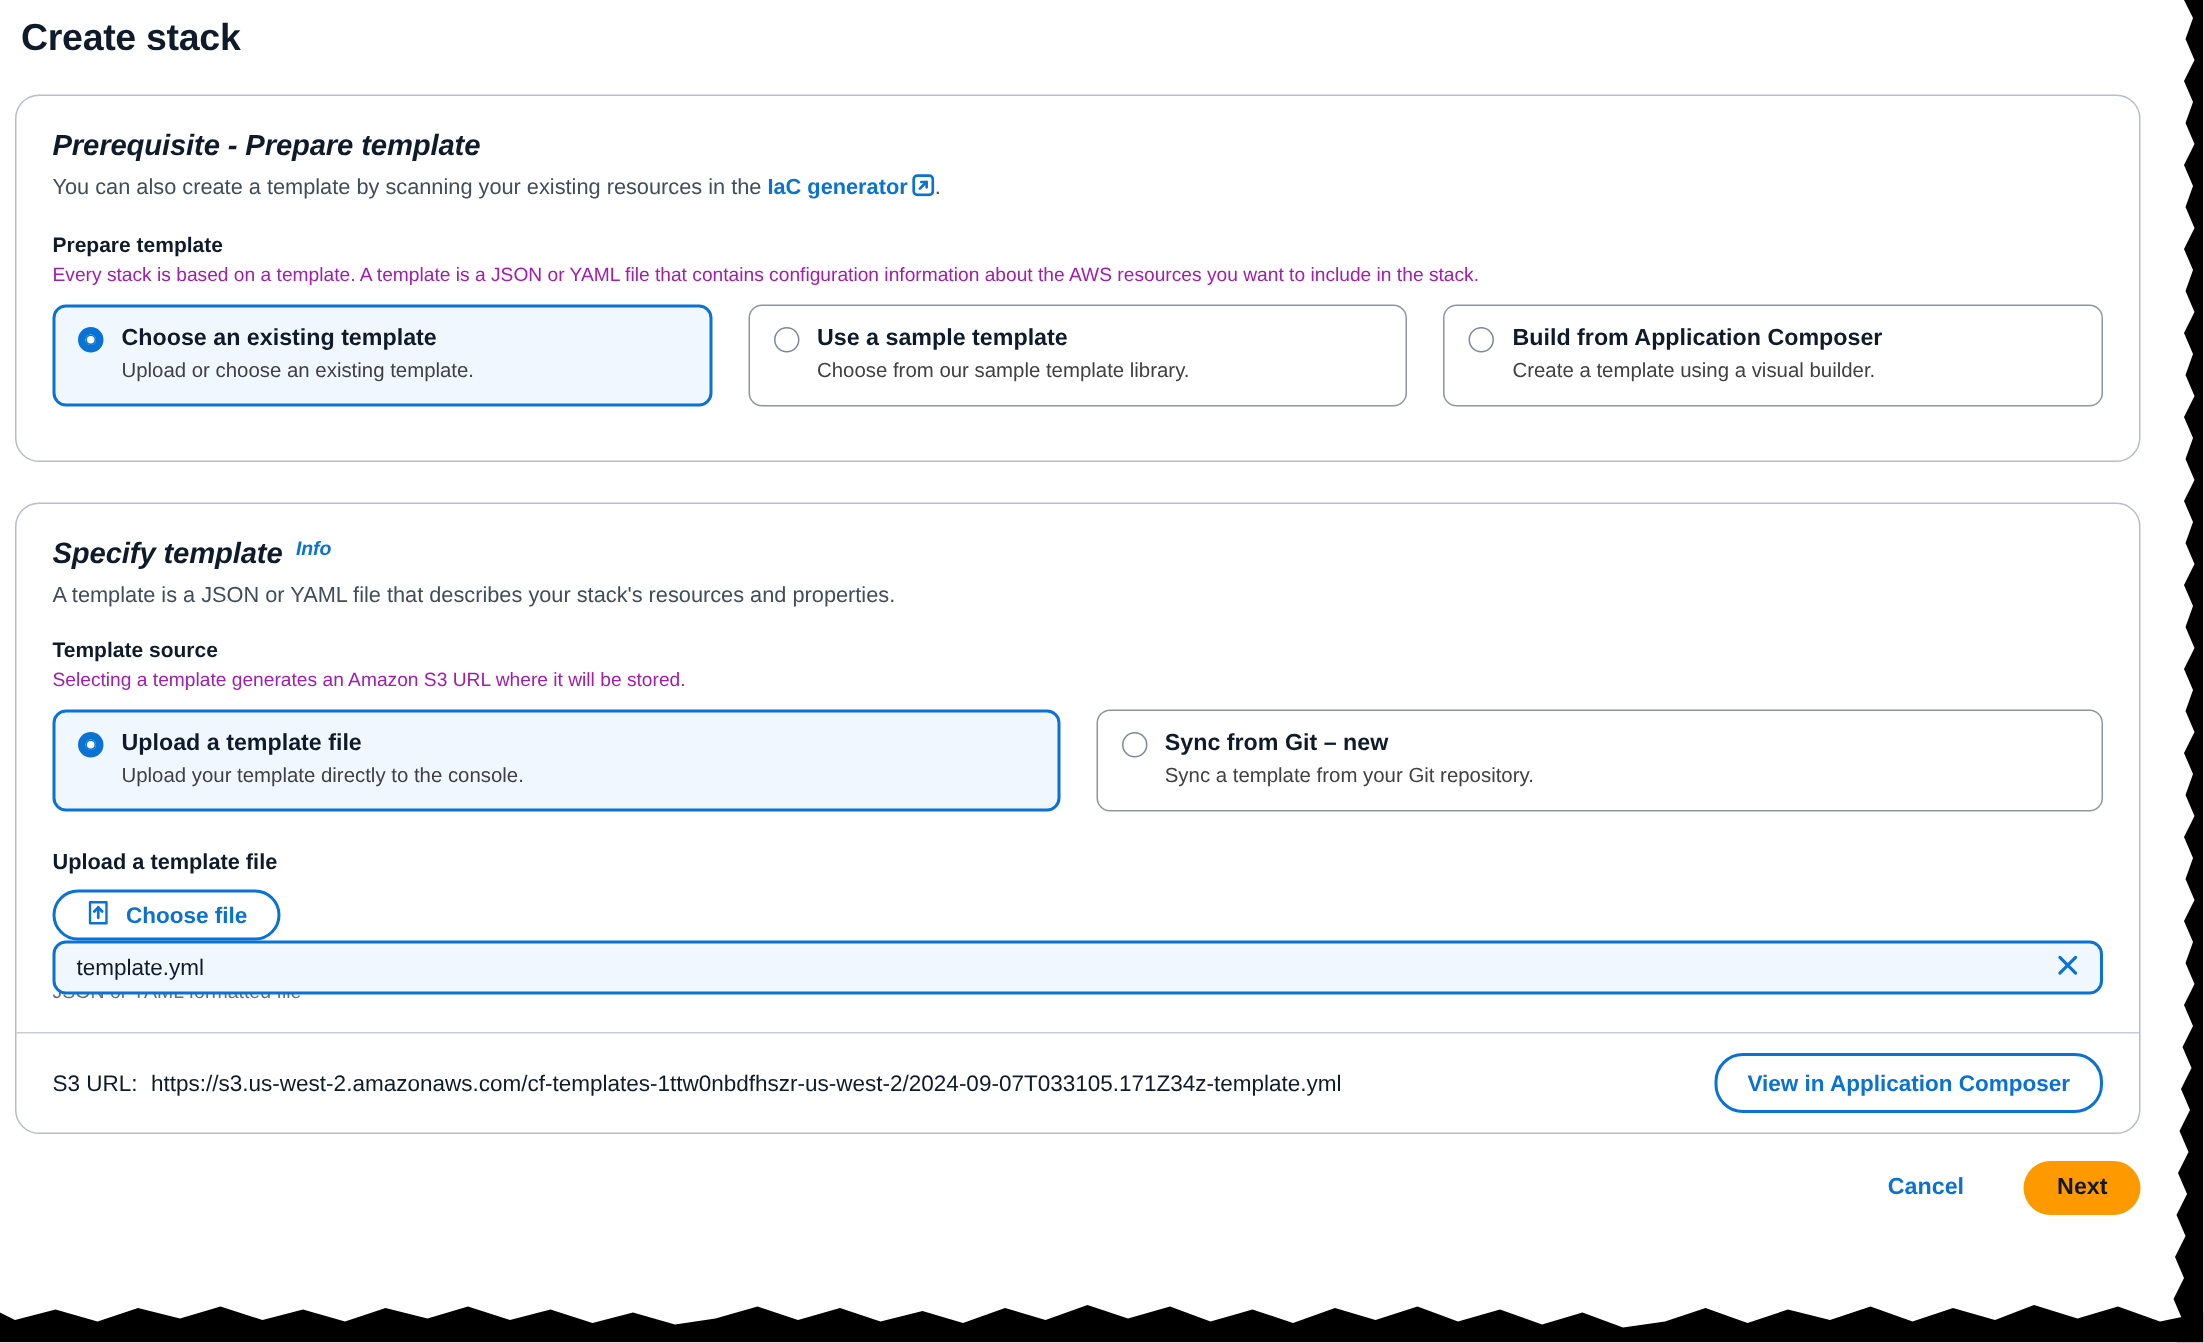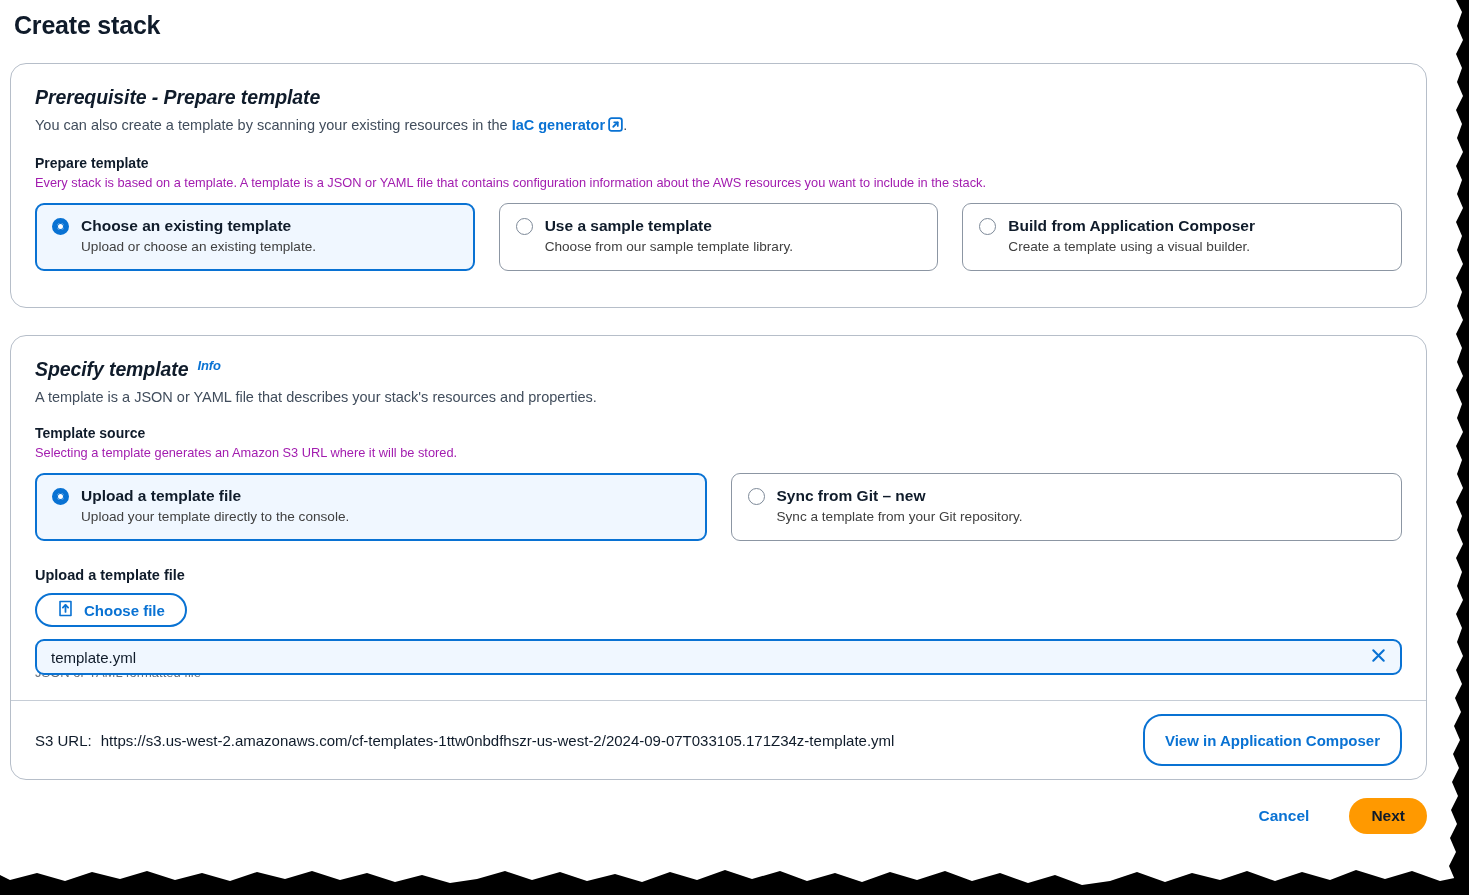--- a/index.html
+++ b/index.html
@@ -164,21 +164,20 @@
     border-radius: 19px;
     background: #ffffff;
     color: #0972d3;
     font-size: 15px;
     font-weight: bold;
     font-family: "Liberation Sans", sans-serif;
     cursor: pointer;
   }
 
   .file-input-wrap {
-    margin-top: 12px;
     position: relative;
     height: 19px;
   }
   .file-input {
     width: 100%;
     height: 36px;
     border: 2px solid #0972d3;
     border-radius: 9px;
     background: #f0f7ff;
     font-size: 15px;
@@ -216,21 +215,21 @@
   }
   .s3-url-line {
     font-size: 15px;
     color: #0f1b2a;
     white-space: nowrap;
     overflow: hidden;
   }
   .s3-url-label { margin-right: 9px; }
   .composer-btn {
     flex: 0 0 auto;
-    height: 52px;
+    height: 40px;
     padding: 0 20px;
     border: 2px solid #0972d3;
     border-radius: 19px;
     background: #ffffff;
     color: #0972d3;
     font-size: 15px;
     font-weight: bold;
     font-family: "Liberation Sans", sans-serif;
     cursor: pointer;
     white-space: nowrap;

